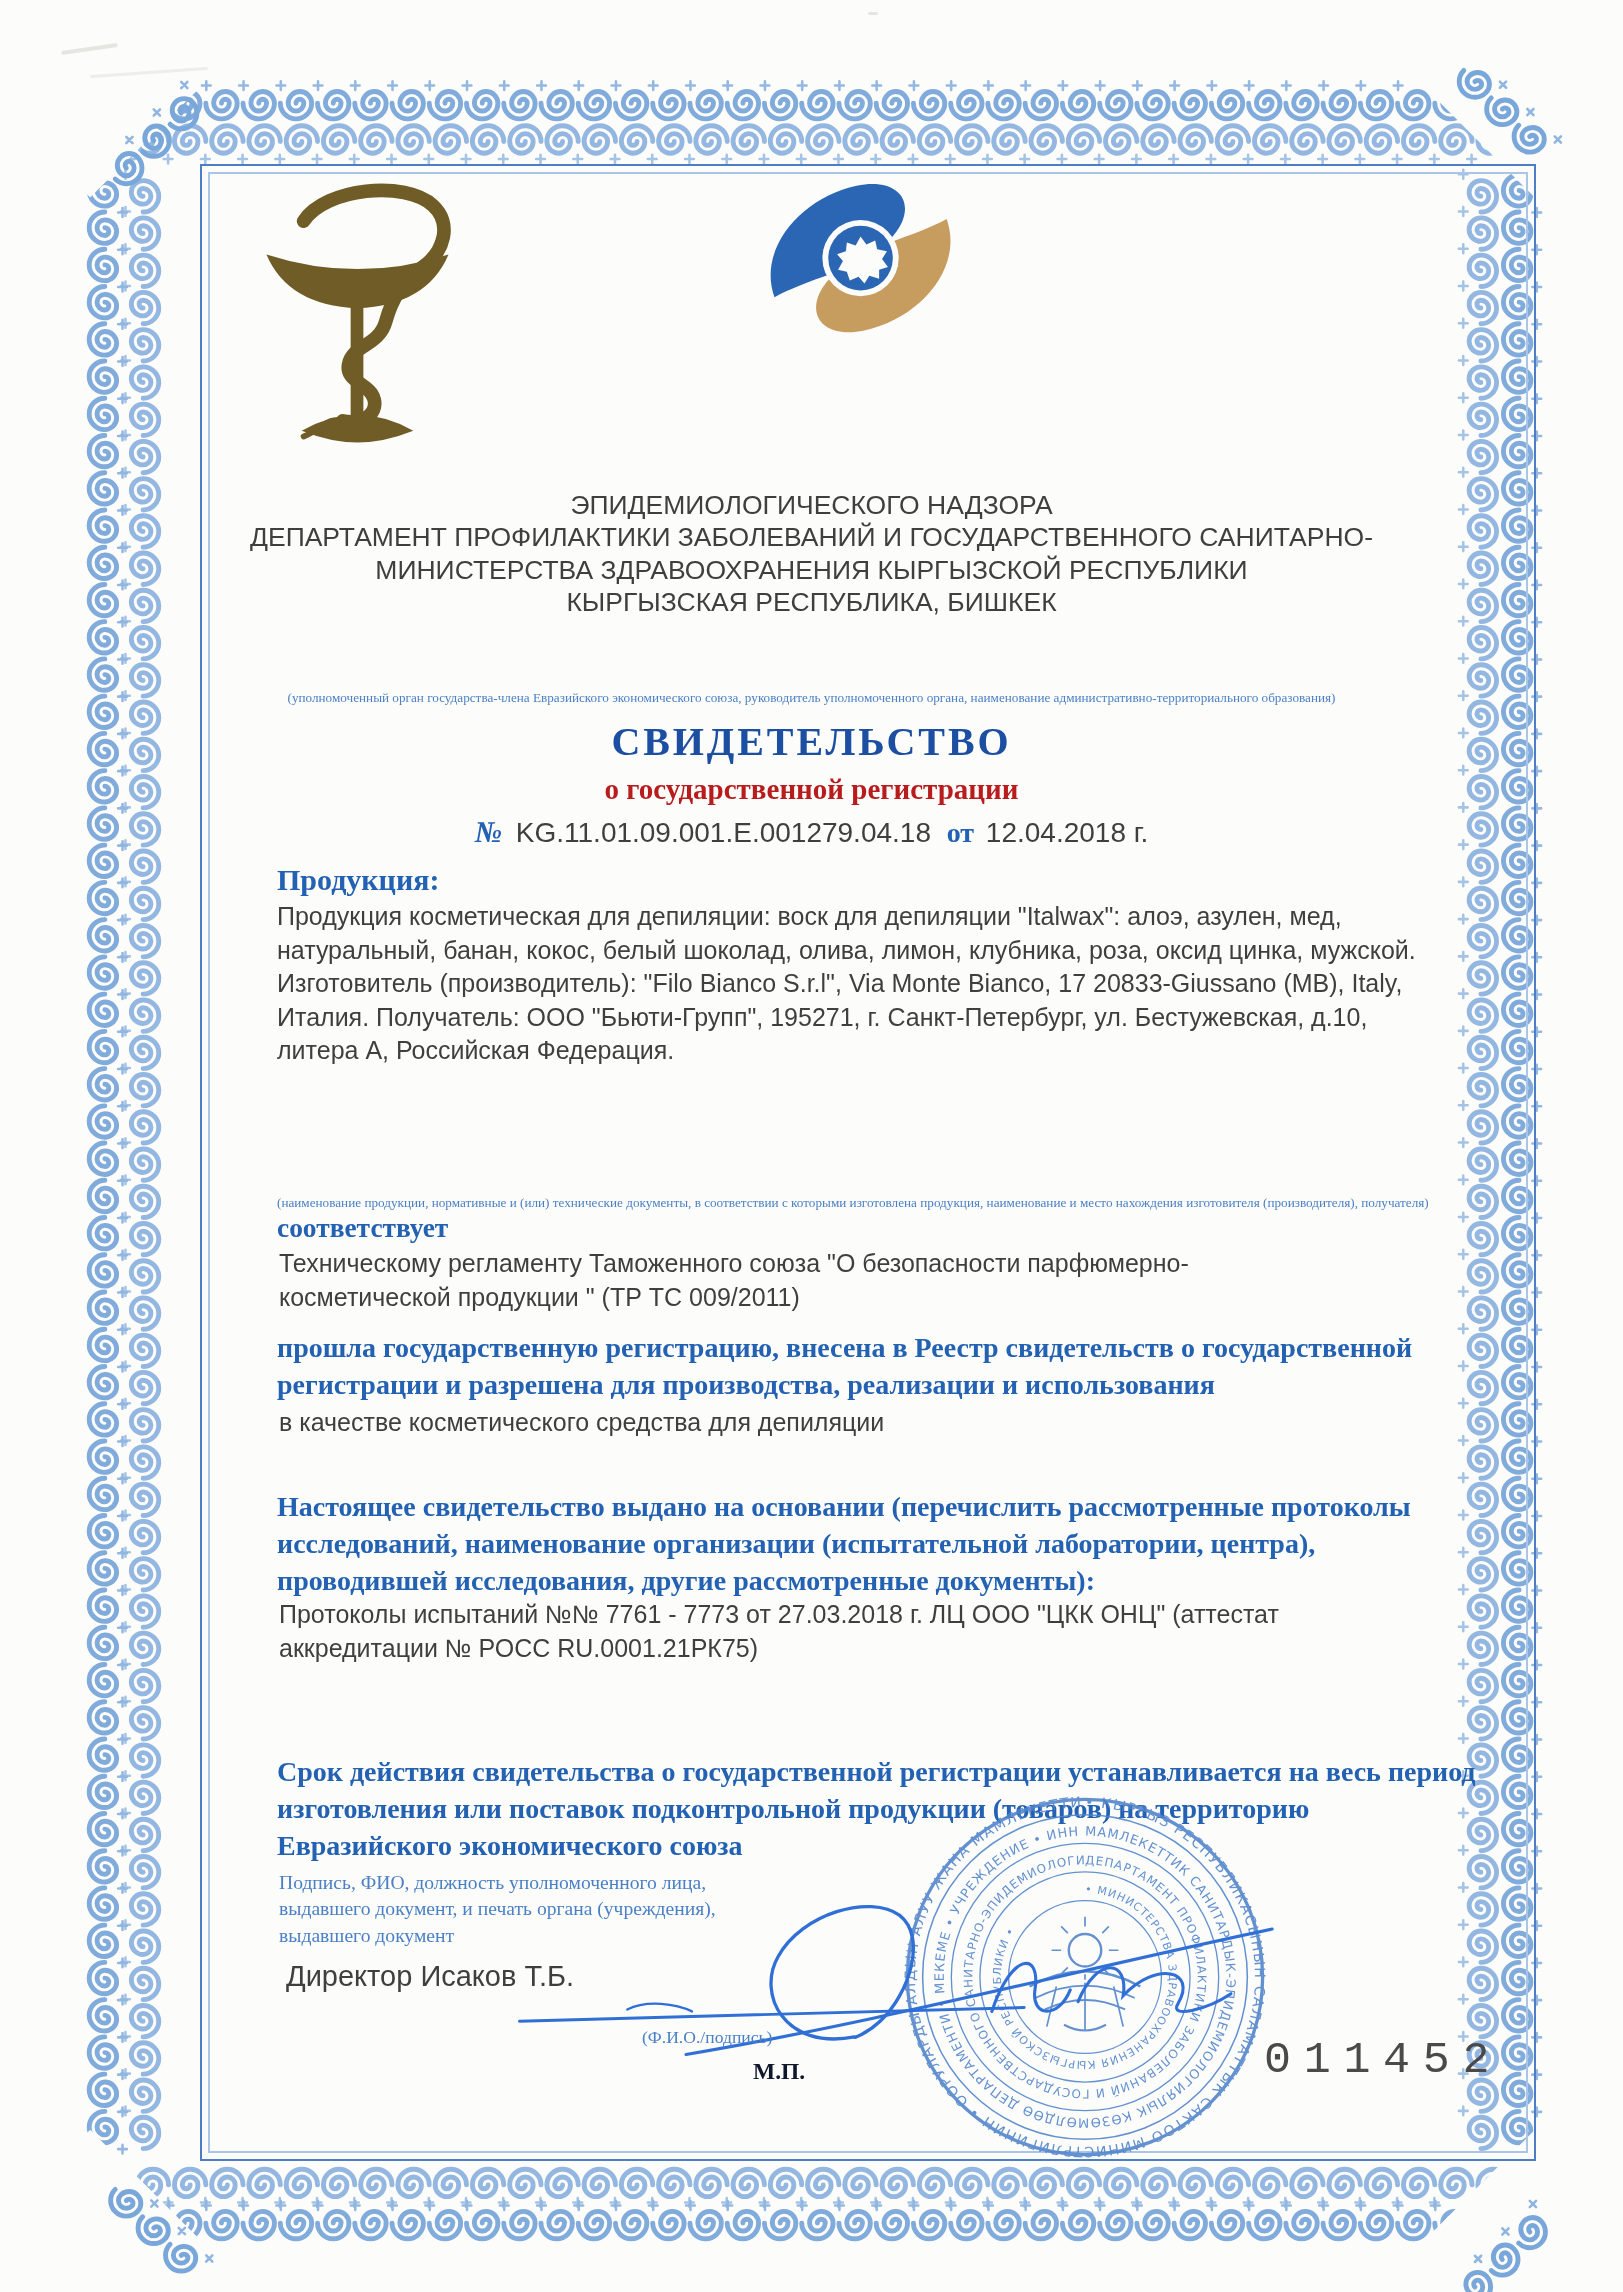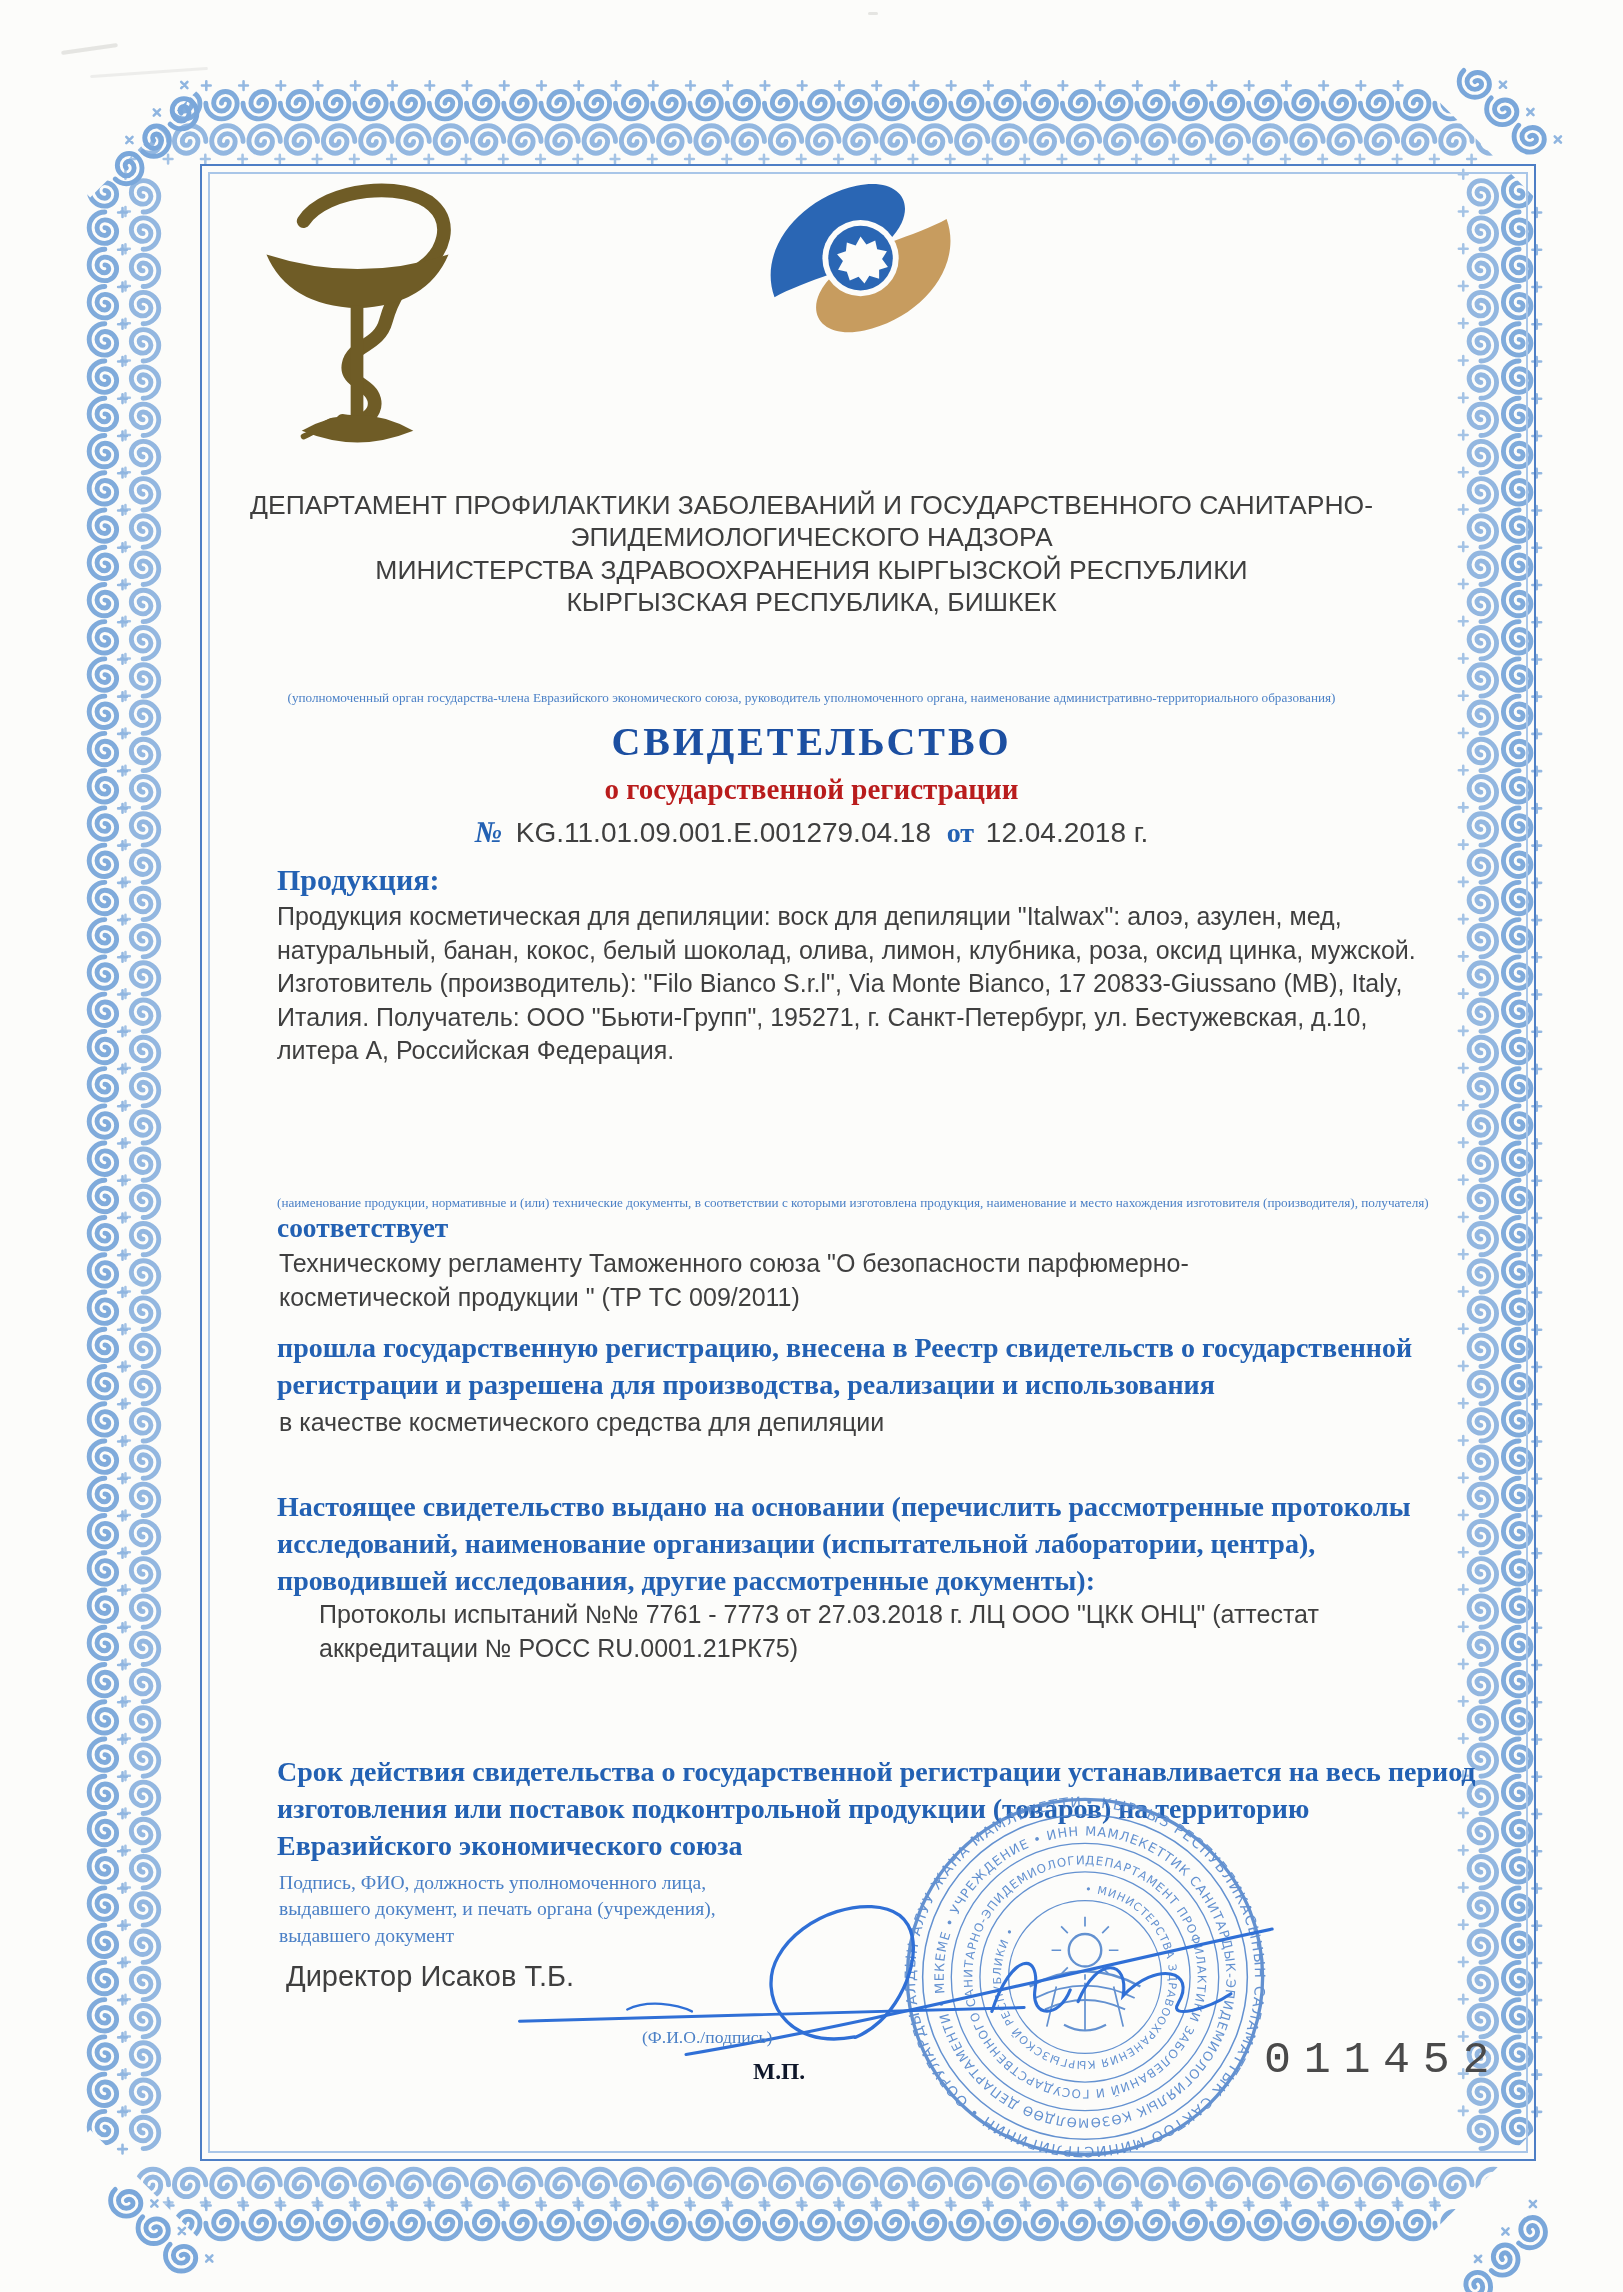--- a/index.html
+++ b/index.html
@@ -493,22 +493,22 @@
   <svg class="abs logo" style="left:745px;top:176px;" width="235" height="176" viewBox="0 0 240 180">
     <path d="M30,124 C12,74 58,22 114,10 C152,2 172,22 160,48 C150,70 120,88 88,100 C66,108 44,116 30,124 Z" fill="#2a66b4"></path>
     <path d="M206,44 C224,94 178,146 122,158 C84,166 64,146 76,120 C86,98 116,80 148,68 C170,60 192,52 206,44 Z" fill="#c79c5f"></path>
     <circle cx="118" cy="84" r="39" fill="#fcfcfa"></circle>
     <circle cx="118" cy="84" r="33" fill="#2a66b4"></circle>
     <path d="M118,62 l6,8 9,-4 2,9 10,2 -5,8 6,8 -9,3 0,9 -10,-3 -5,8 -6,-7 -9,4 -3,-9 -9,-2 5,-9 -6,-7 9,-3 1,-9 9,3 z" fill="#fcfcfa"></path>
   </svg>
 
 
   <div class="abs dept">
+    <div>ЭПИДЕМИОЛОГИЧЕСКОГО НАДЗОРА</div>
     <div>ДЕПАРТАМЕНТ ПРОФИЛАКТИКИ ЗАБОЛЕВАНИЙ И ГОСУДАРСТВЕННОГО САНИТАРНО-</div>
-    <div>ЭПИДЕМИОЛОГИЧЕСКОГО НАДЗОРА</div>
     <div>МИНИСТЕРСТВА ЗДРАВООХРАНЕНИЯ КЫРГЫЗСКОЙ РЕСПУБЛИКИ</div>
     <div>КЫРГЫЗСКАЯ РЕСПУБЛИКА, БИШКЕК</div>
   </div>
 
   <div class="abs tiny-note" style="left:0;top:690px;width:100%;text-align:center;">(уполномоченный орган государства-члена Евразийского экономического союза, руководитель уполномоченного органа, наименование административно-территориального образования)</div>
 
   <div class="abs cert-title">СВИДЕТЕЛЬСТВО</div>
   <div class="abs cert-subtitle">о государственной регистрации</div>
 
   <div class="abs cert-number-line">
@@ -520,21 +520,21 @@
 
   <div class="abs tiny-note" style="left:277px;top:1195px;width:1259px;">(наименование продукции, нормативные и (или) технические документы, в соответствии с которыми изготовлена продукция, наименование и место нахождения изготовителя (производителя), получателя)</div>
 
   <div class="abs serif-blue-bold" style="left:277px;top:1213px;font-size:27.4px;z-index:3;">соответствует</div>
   <div class="abs body-par" style="left:279px;top:1247px;width:1039px;">Техническому регламенту Таможенного союза "О безопасности парфюмерно-косметической продукции " (ТР ТС 009/2011)</div>
 
   <div class="abs heading-par" style="left:277px;top:1329px;width:1191px;">прошла государственную регистрацию, внесена в Реестр свидетельств о государственной регистрации и разрешена для производства, реализации и использования</div>
   <div class="abs body-par" style="left:279px;top:1406px;width:1078px;">в качестве косметического средства для депиляции</div>
 
   <div class="abs heading-par" style="left:277px;top:1488px;width:1176px;">Настоящее свидетельство выдано на основании (перечислить рассмотренные протоколы исследований, наименование организации (испытательной лаборатории, центра), проводившей исследования, другие рассмотренные документы):</div>
-  <div class="abs body-par" style="left:279px;top:1598px;width:1152px;margin-left:40px;">Протоколы испытаний №№ 7761 - 7773 от 27.03.2018 г. ЛЦ ООО "ЦКК ОНЦ" (аттестат аккредитации № РОСС RU.0001.21РК75)</div>
+  <div class="abs body-par" style="left:279px;top:1598px;width:1152px;">Протоколы испытаний №№ 7761 - 7773 от 27.03.2018 г. ЛЦ ООО "ЦКК ОНЦ" (аттестат аккредитации № РОСС RU.0001.21РК75)</div>
 
   <div class="abs heading-par" style="left:277px;top:1753px;width:1206px;">Срок действия свидетельства о государственной регистрации устанавливается на весь период изготовления или поставок подконтрольной продукции (товаров) на территорию Евразийского экономического союза</div>
 
   <div class="abs sig-note" style="left:279px;top:1870px;">
     <div>Подпись, ФИО, должность уполномоченного лица,</div>
     <div>выдавшего документ, и печать органа (учреждения),</div>
     <div>выдавшего документ</div>
   </div>
 
   <div class="abs director" style="left:286px;top:1960px;">Директор Исаков Т.Б.</div>

